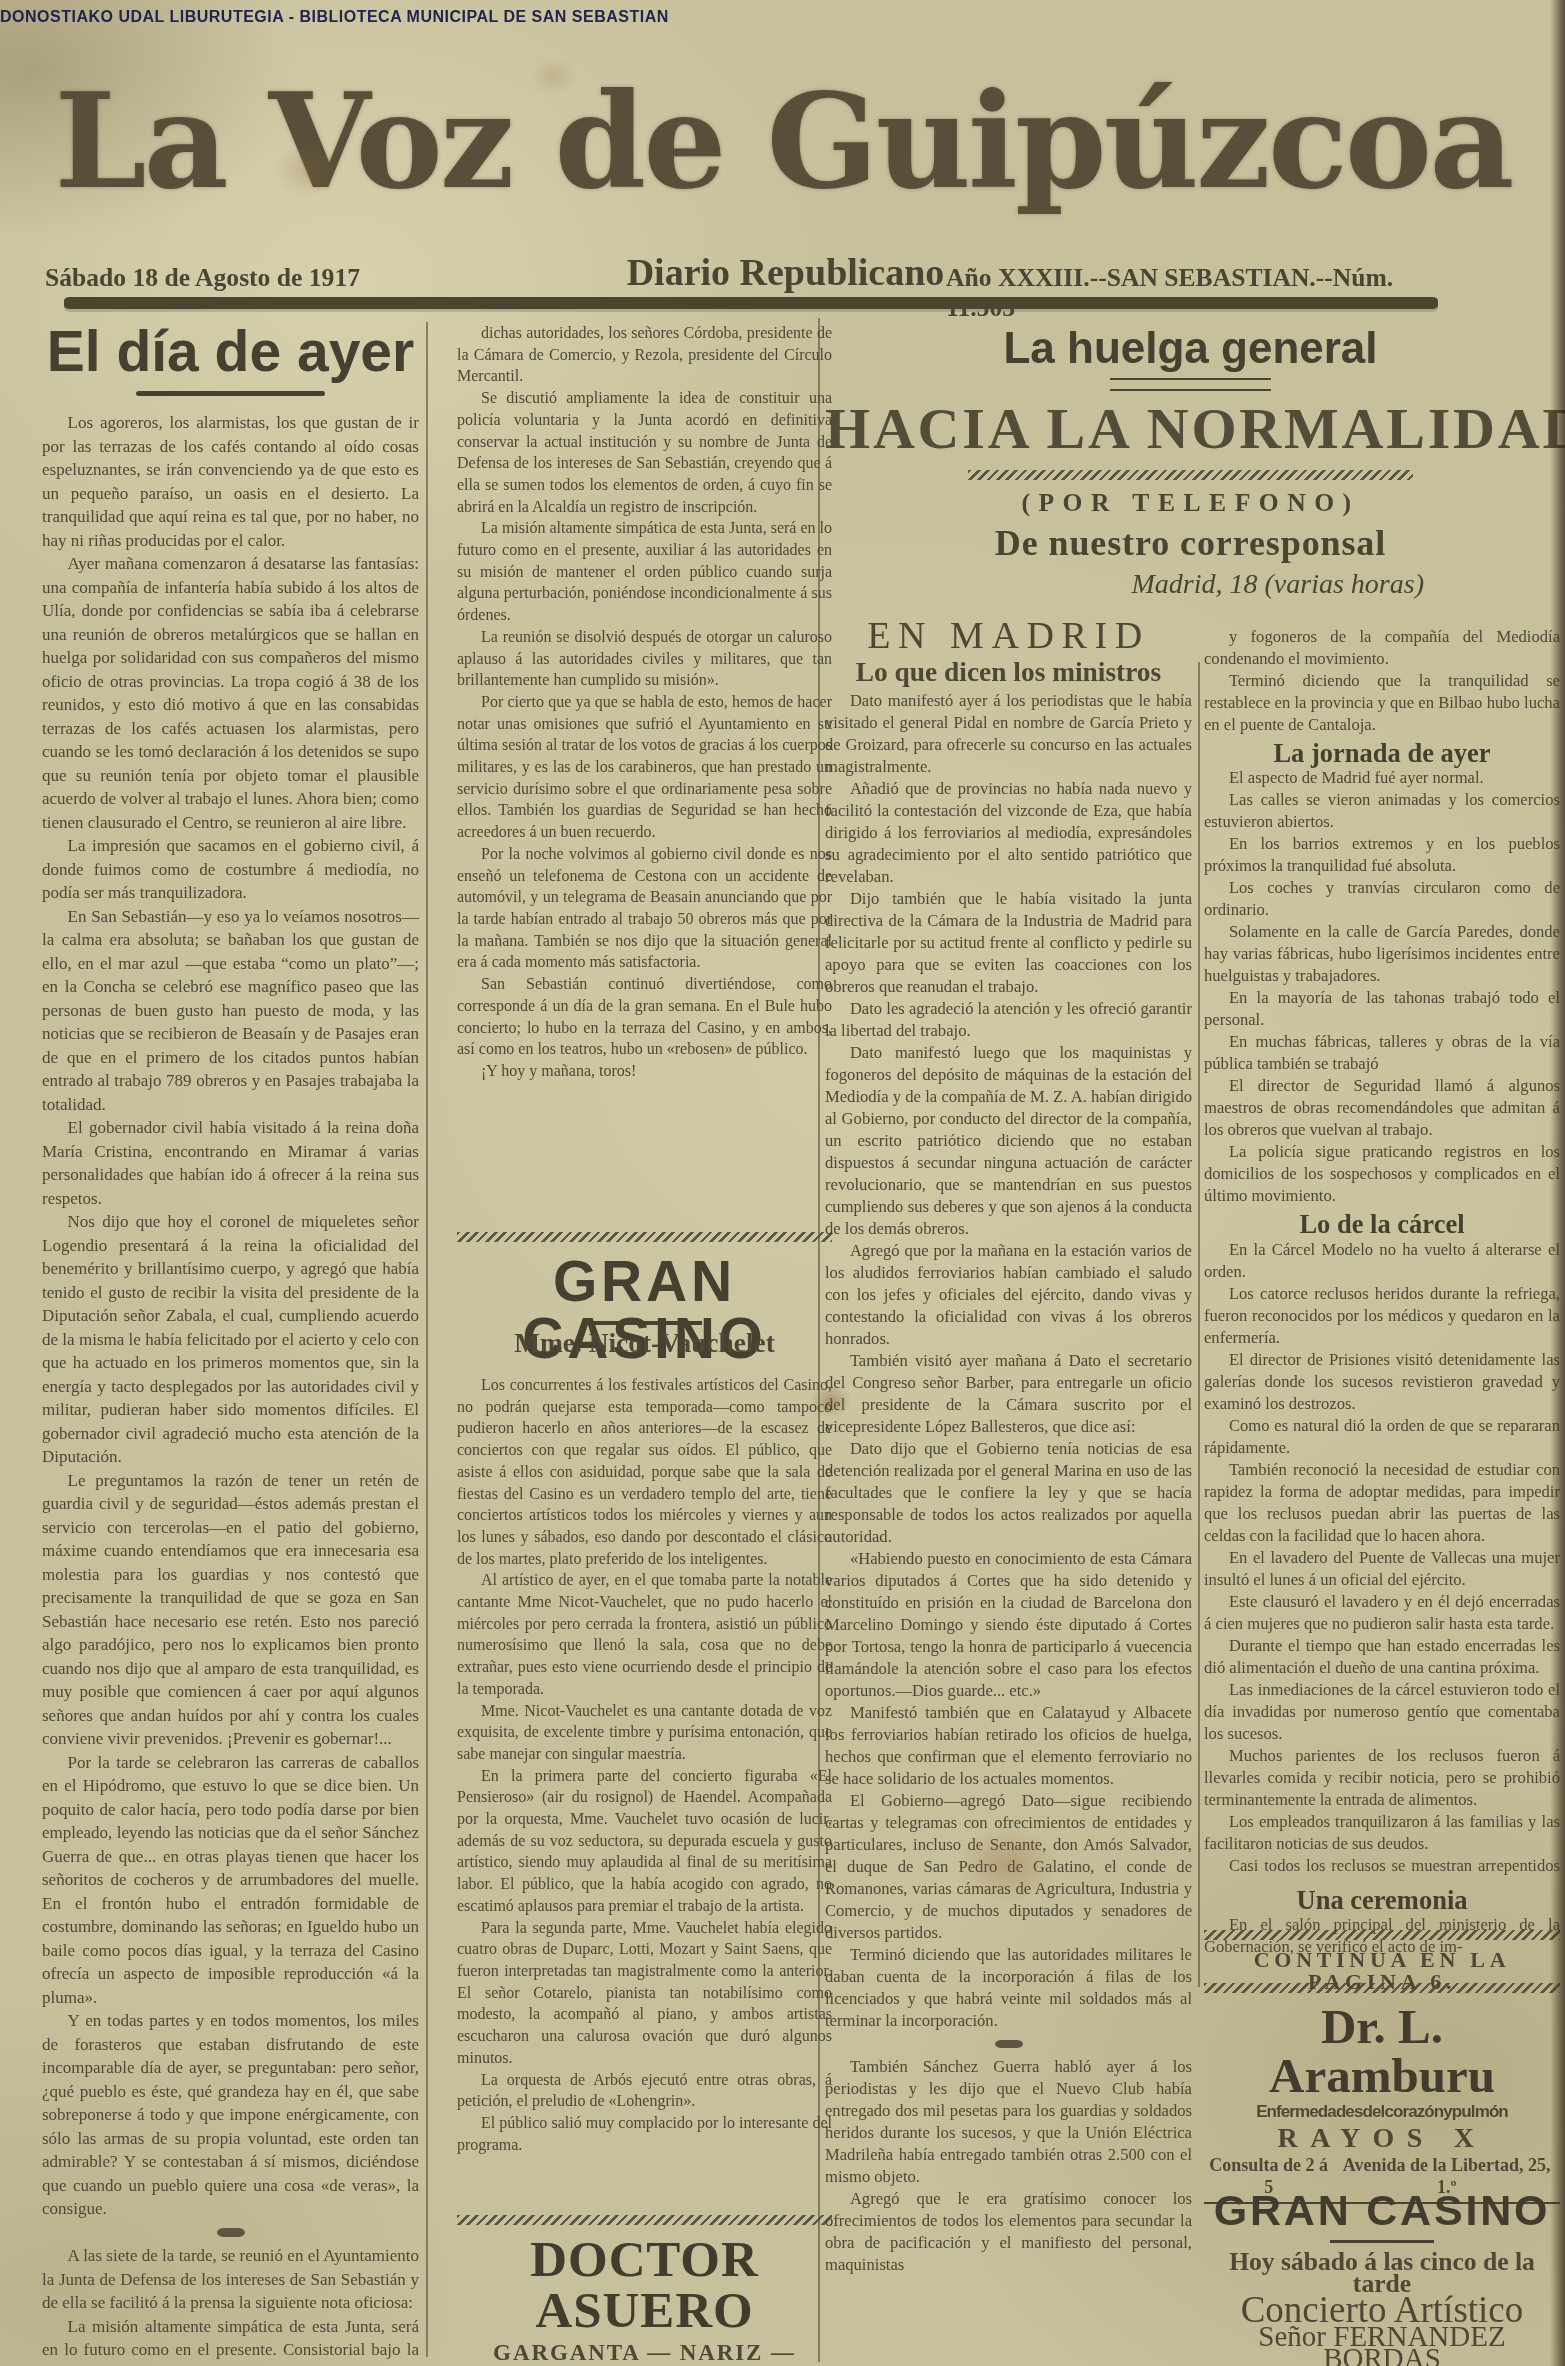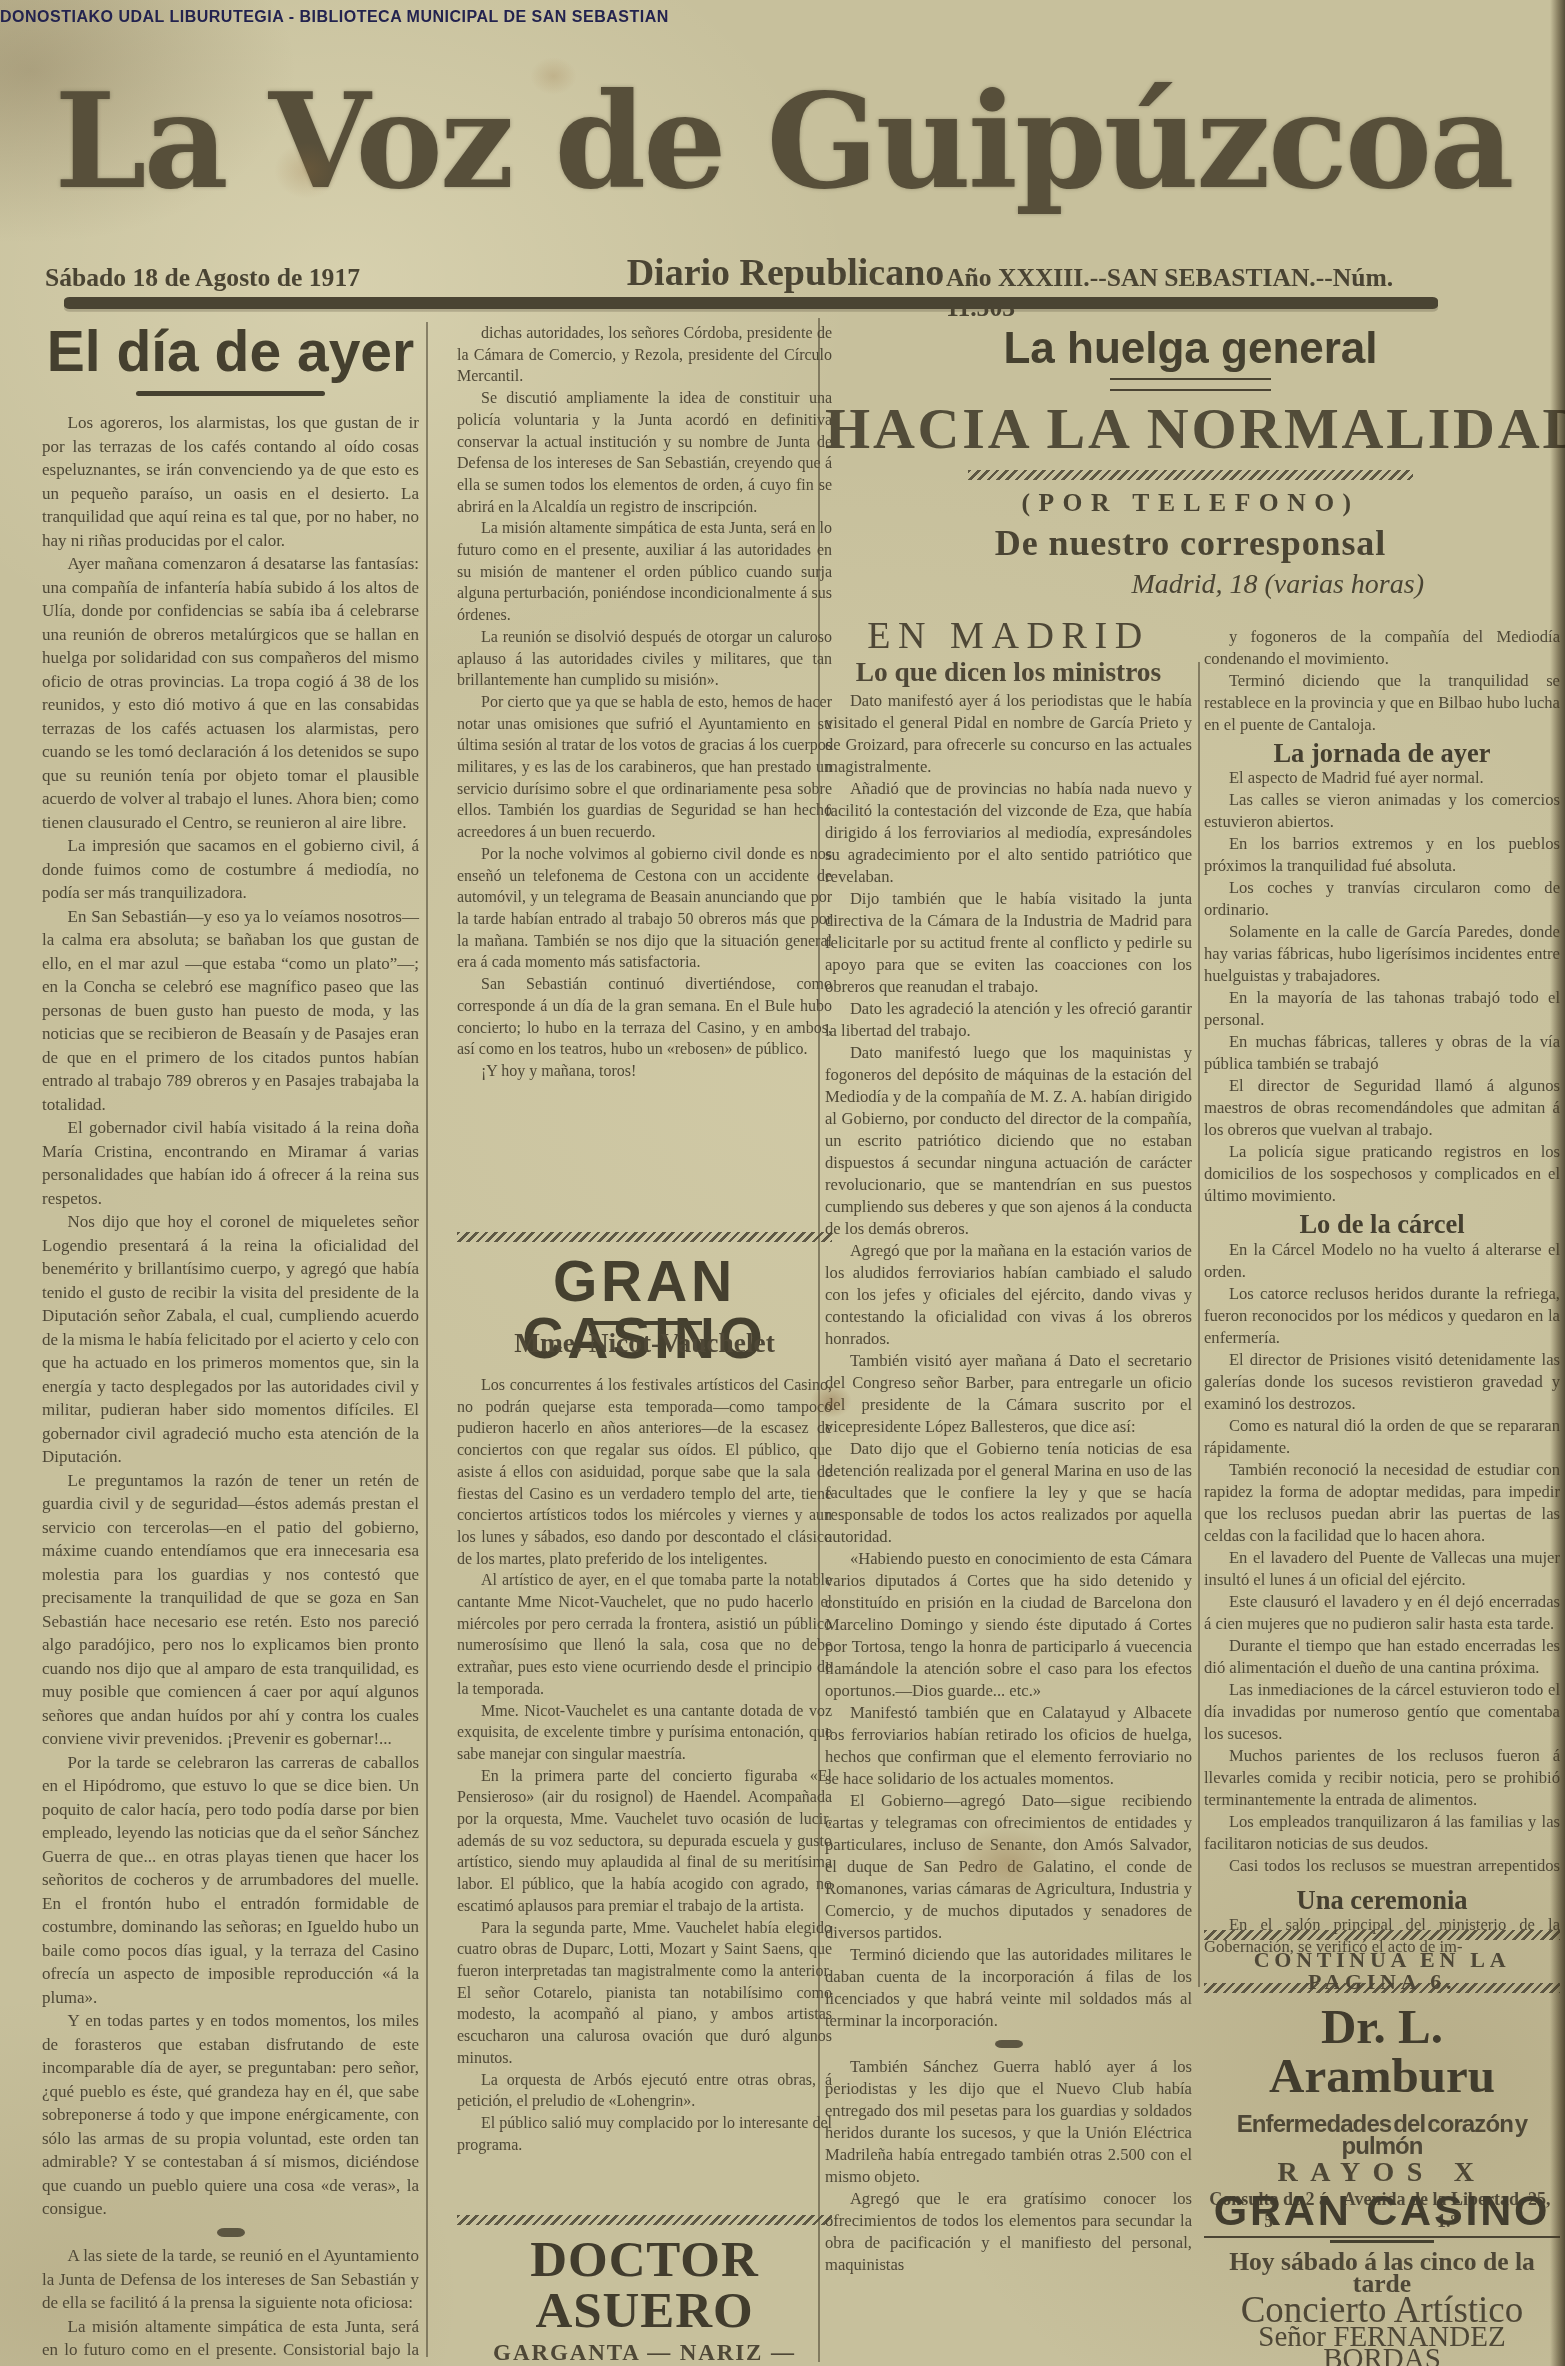--- a/index.html
+++ b/index.html
@@ -80,22 +80,22 @@
   .col4{left:1204px;top:626px;width:356px;height:1740px;font-size:16.6px;line-height:22px;}
   .flowA{top:0;height:1251px;overflow:hidden;}
   .subhead{font-weight:bold;font-size:26.5px;text-align:center;margin:5.7px 0 3.8px;color:#453f2f;}
   .ceremonia{top:1257px;height:91px;overflow:hidden;}
   .w3{position:absolute;top:1304px;left:0;width:100%;}
   .continua{position:absolute;top:1323px;left:0;width:100%;text-align:center;font-weight:bold;
     font-size:22px;letter-spacing:4.7px;}
   .w4{position:absolute;top:1357px;left:0;width:100%;}
   .aramburu{position:absolute;top:1376px;left:0;width:100%;text-align:center;}
   .ar-name{font-weight:bold;font-size:49px;line-height:1;color:#413c2d;}
-  .ar-spec{font-family:"Liberation Sans","DejaVu Sans",sans-serif;font-weight:bold;font-size:24px;
-    letter-spacing:-0.9px;word-spacing:-3.8px;margin-top:13px;}
+  .ar-spec{font-family:"Liberation Sans","DejaVu Sans",sans-serif;font-weight:bold;font-size:17px;
+    letter-spacing:-0.9px;word-spacing:-3.8px;margin-top:1px;}
   .ar-xray{font-weight:bold;font-size:28px;letter-spacing:12.3px;margin-top:3.8px;}
   .ar-row{display:flex;justify-content:space-between;font-weight:bold;font-size:18px;margin-top:5.7px;
     border-bottom:2.8px solid #4a4433;padding-bottom:3.8px;}
   .adcasino{position:absolute;top:1563px;left:0;width:100%;text-align:center;}
   .ac-title{font-family:"Liberation Sans","DejaVu Sans",sans-serif;font-weight:bold;font-size:43px;
     letter-spacing:2.8px;color:#413c2d;line-height:1;}
   .ac-rule{width:104px;height:3.8px;background:#45402f;margin:7.6px auto;}
   .ac-l1{font-size:25.6px;font-weight:bold;}
   .ac-l2{font-size:37px;margin-top:3.8px;}
   .ac-l3{font-size:29px;margin-top:3.8px;}

